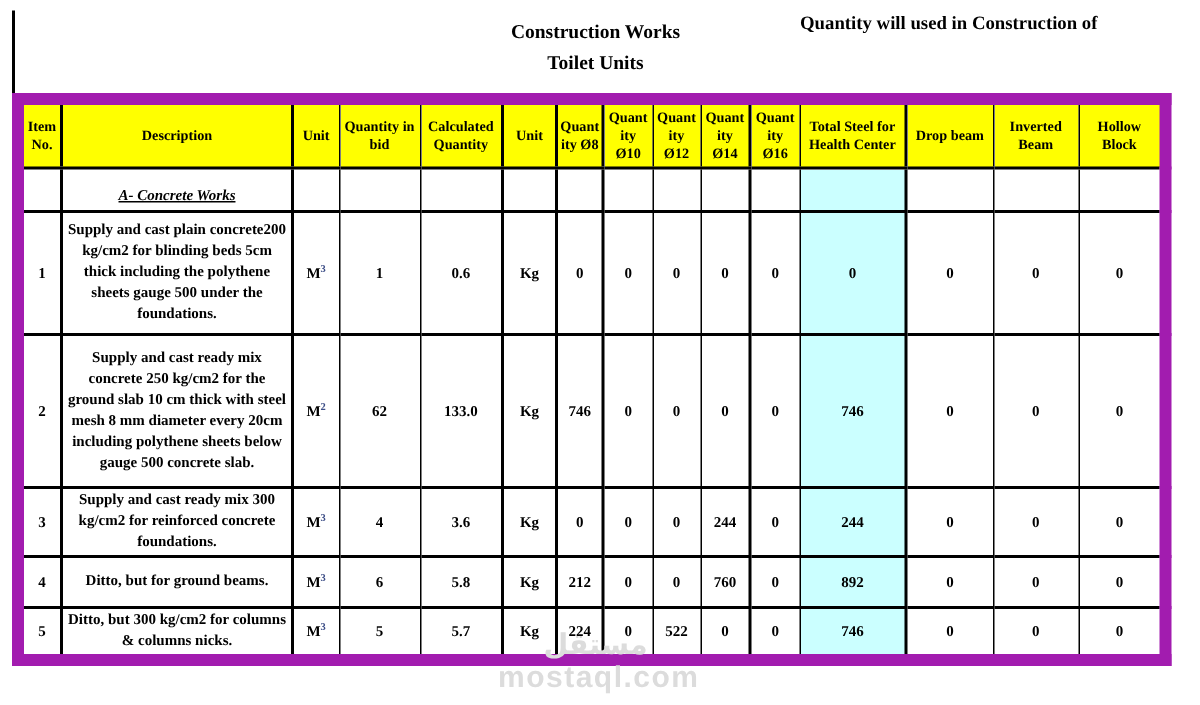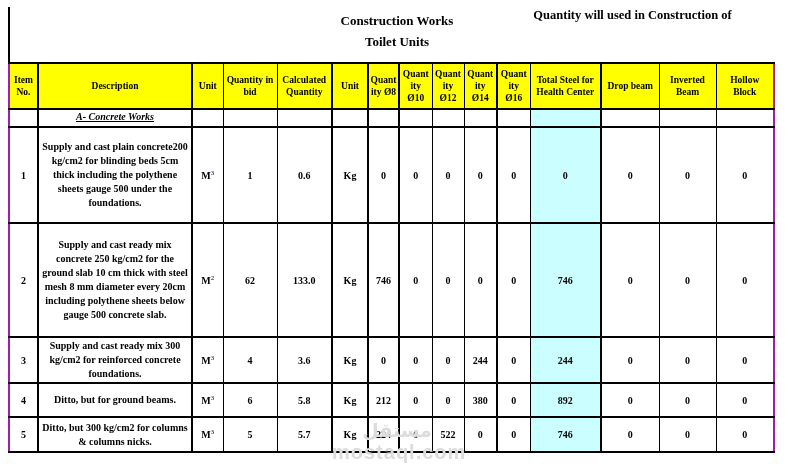--- a/index.html
+++ b/index.html
@@ -47,21 +47,21 @@
     border: 1px solid #000;
     border-top: 2px solid #000;
     border-bottom: 2px solid #000;
     overflow: hidden;
     vertical-align: middle;
     text-align: center;
     font-weight: bold;
     font-size: 10px;
     padding: 1px 2px;
   }
-  table.qty { border: 2px solid #a21caf; }
+  table.qty { border: 8px solid #a21caf; }
   td.bL { border-left-width: 2px !important; }
 
   tr.hdr td {
     background: #FFFF00;
     font-size: 9.5px;
     line-height: 12px;
     padding: 1px;
   }
   td.total-col { background: #CBFFFF; }
 
@@ -69,27 +69,27 @@
     text-align: left;
     font-size: 9.5px;
     line-height: 14px;
     padding: 2px 3px 2px 4px;
   }
   tr.section-row td { height: 18px; }
   tr.section-row td.desc {
     font-style: italic;
     text-decoration: underline;
     font-size: 10px;
-    padding-top: 0; padding-bottom: 2px;
+    padding-top: 11px; padding-bottom: 2px;
   }
   sup.unit-exp { font-size: 7px; color: #3d4e87; vertical-align: super; }
 
   tr.r-hdr  td { height: 46px; }
-  tr.r1 td { height: 96px; }
-  tr.r2 td { height: 114px; margin-top: 30px; }
+  tr.r1 td { height: 82px; }
+  tr.r2 td { height: 102px; margin-top: 30px; }
   tr.r3 td { height: 31px; }
   tr.r4 td { height: 34px; }
   tr.r5 td { height: 35px; }
 </style>
 </head>
 <body>
 
 <div class="left-rule"></div>
 
 <div class="title-block tb-left">
@@ -215,21 +215,21 @@
   <tr class="r4">
     <td>4</td>
     <td class="bL desc">Ditto, but for ground beams.</td>
     <td class="bL"><span>M</span><sup class="unit-exp">3</sup></td>
     <td>6</td>
     <td>5.8</td>
     <td class="bL">Kg</td>
     <td class="bL">212</td>
     <td class="bL">0</td>
     <td>0</td>
-    <td>380</td>
+    <td>760</td>
     <td class="bL">0</td>
     <td class="total-col">892</td>
     <td class="bL">0</td>
     <td>0</td>
     <td>0</td>
   </tr>
 
   <tr class="r5">
     <td>5</td>
     <td class="bL desc">Ditto, but 300 kg/cm2 for columns &amp; columns nicks.</td>

